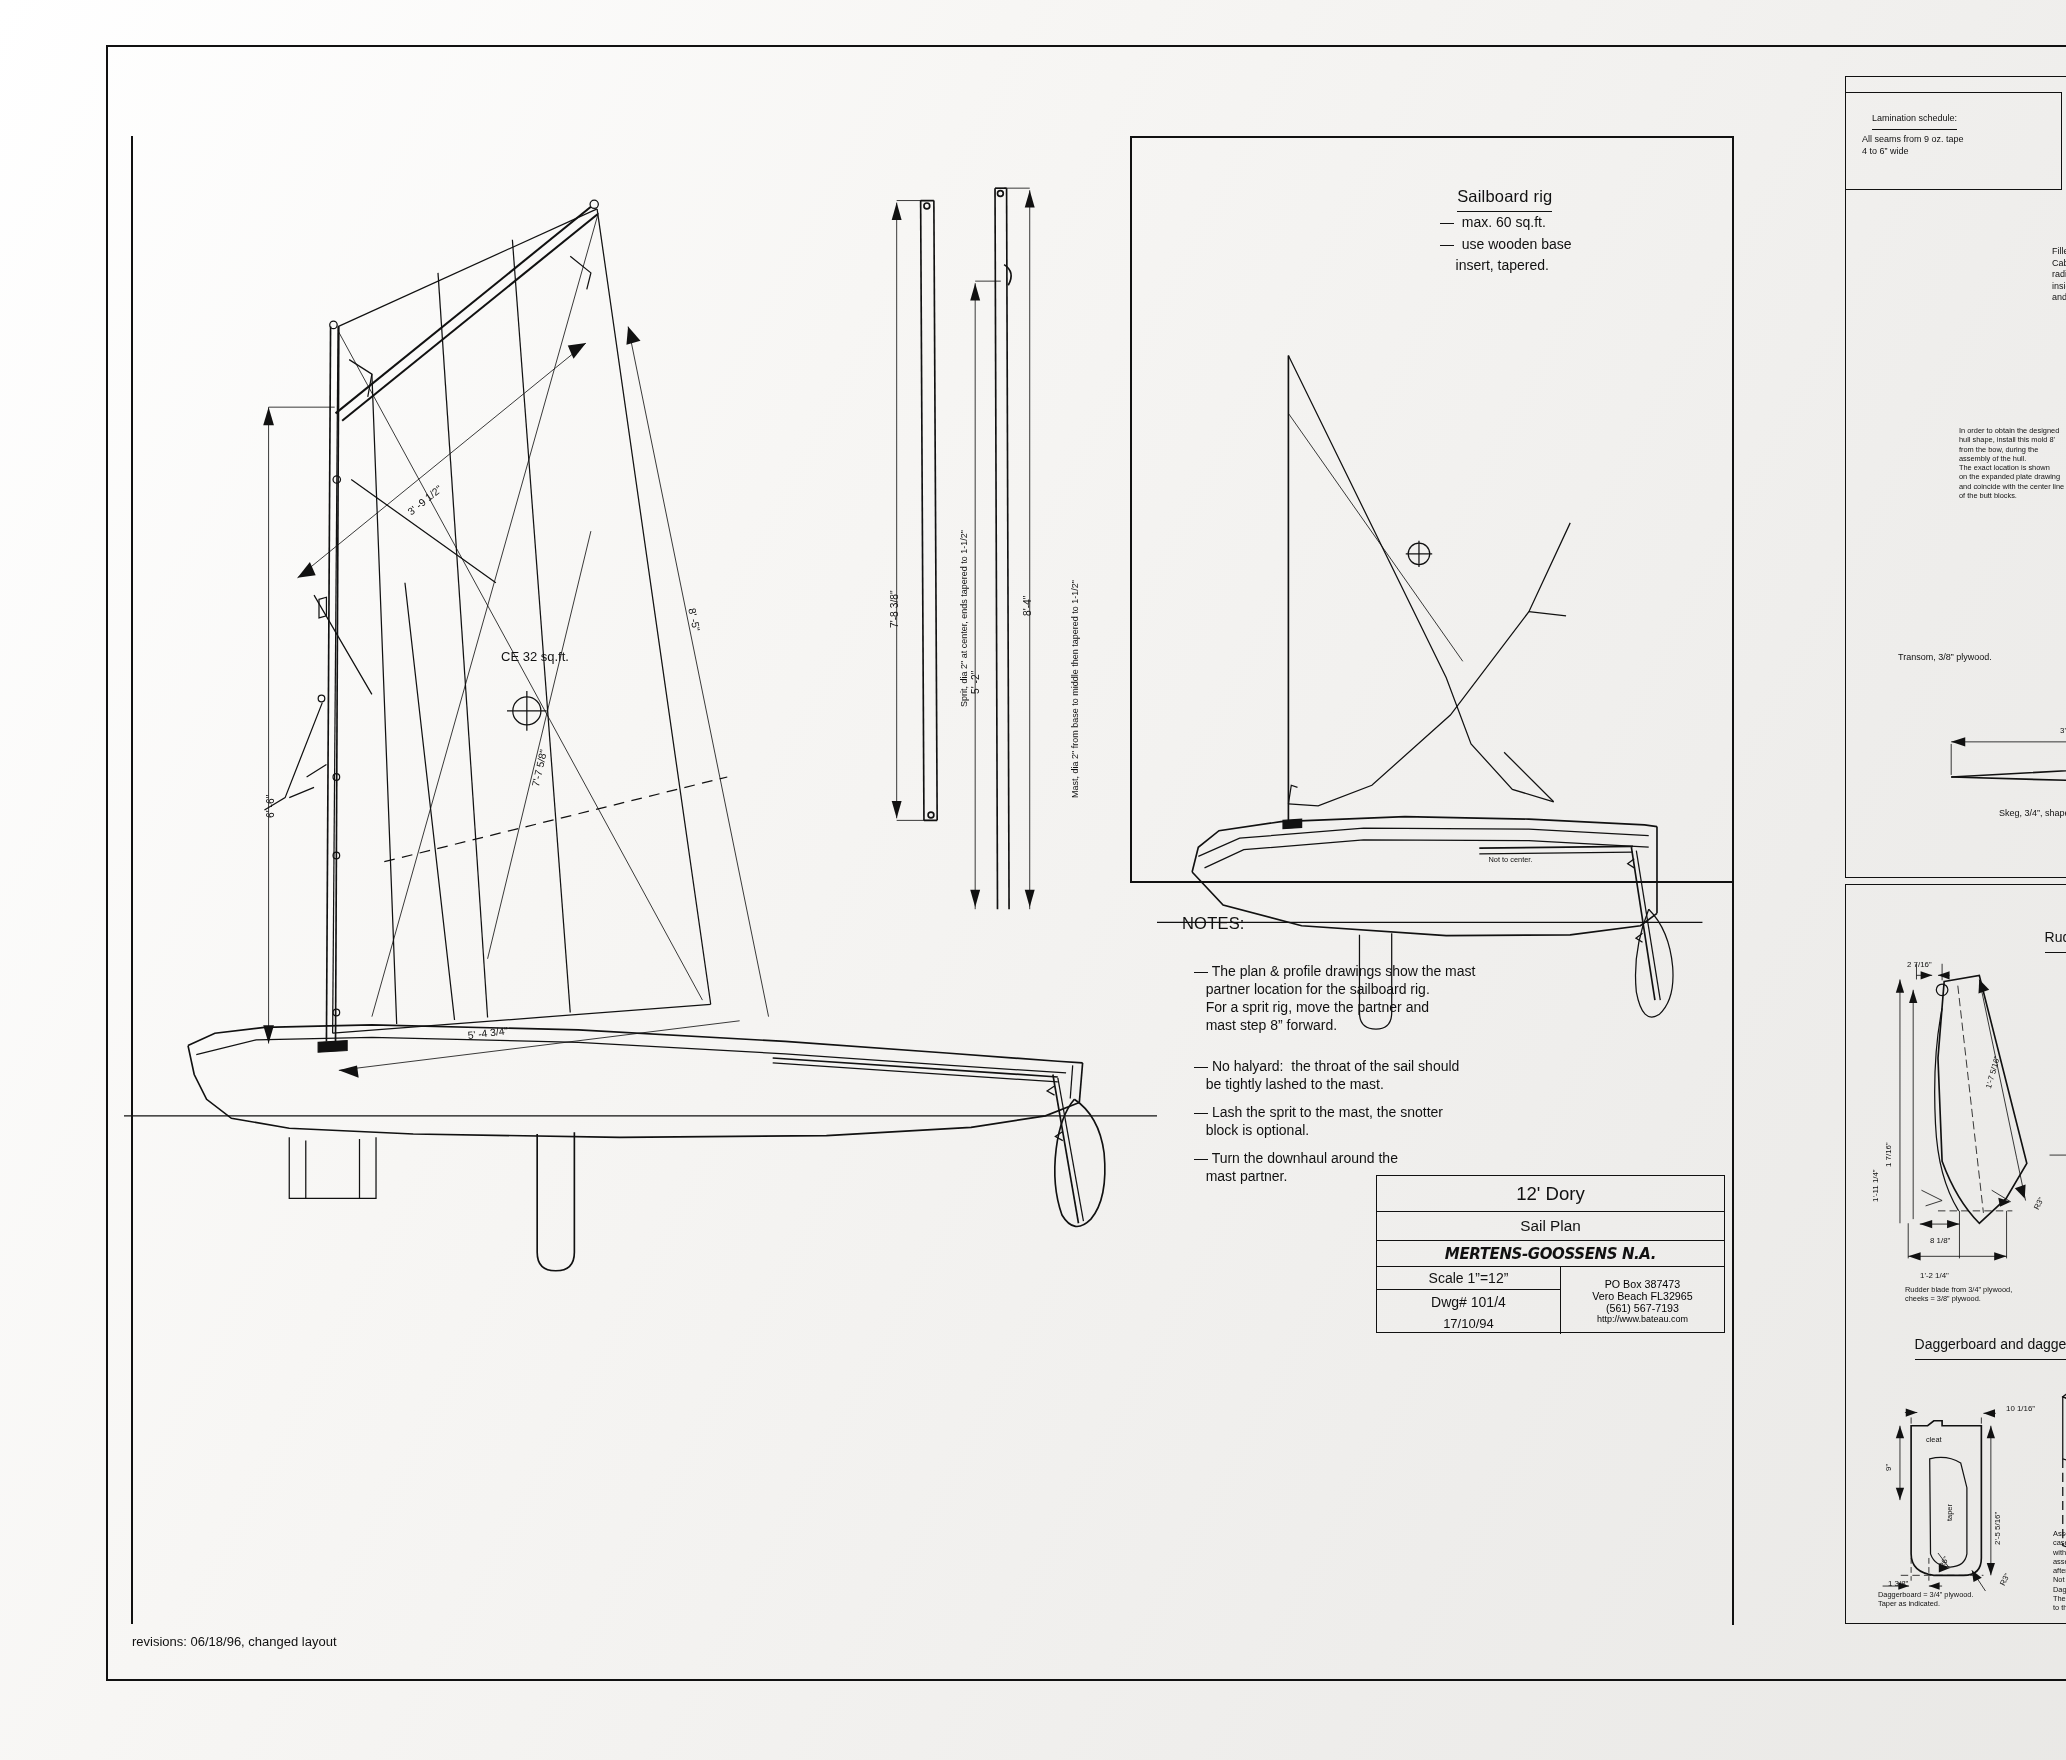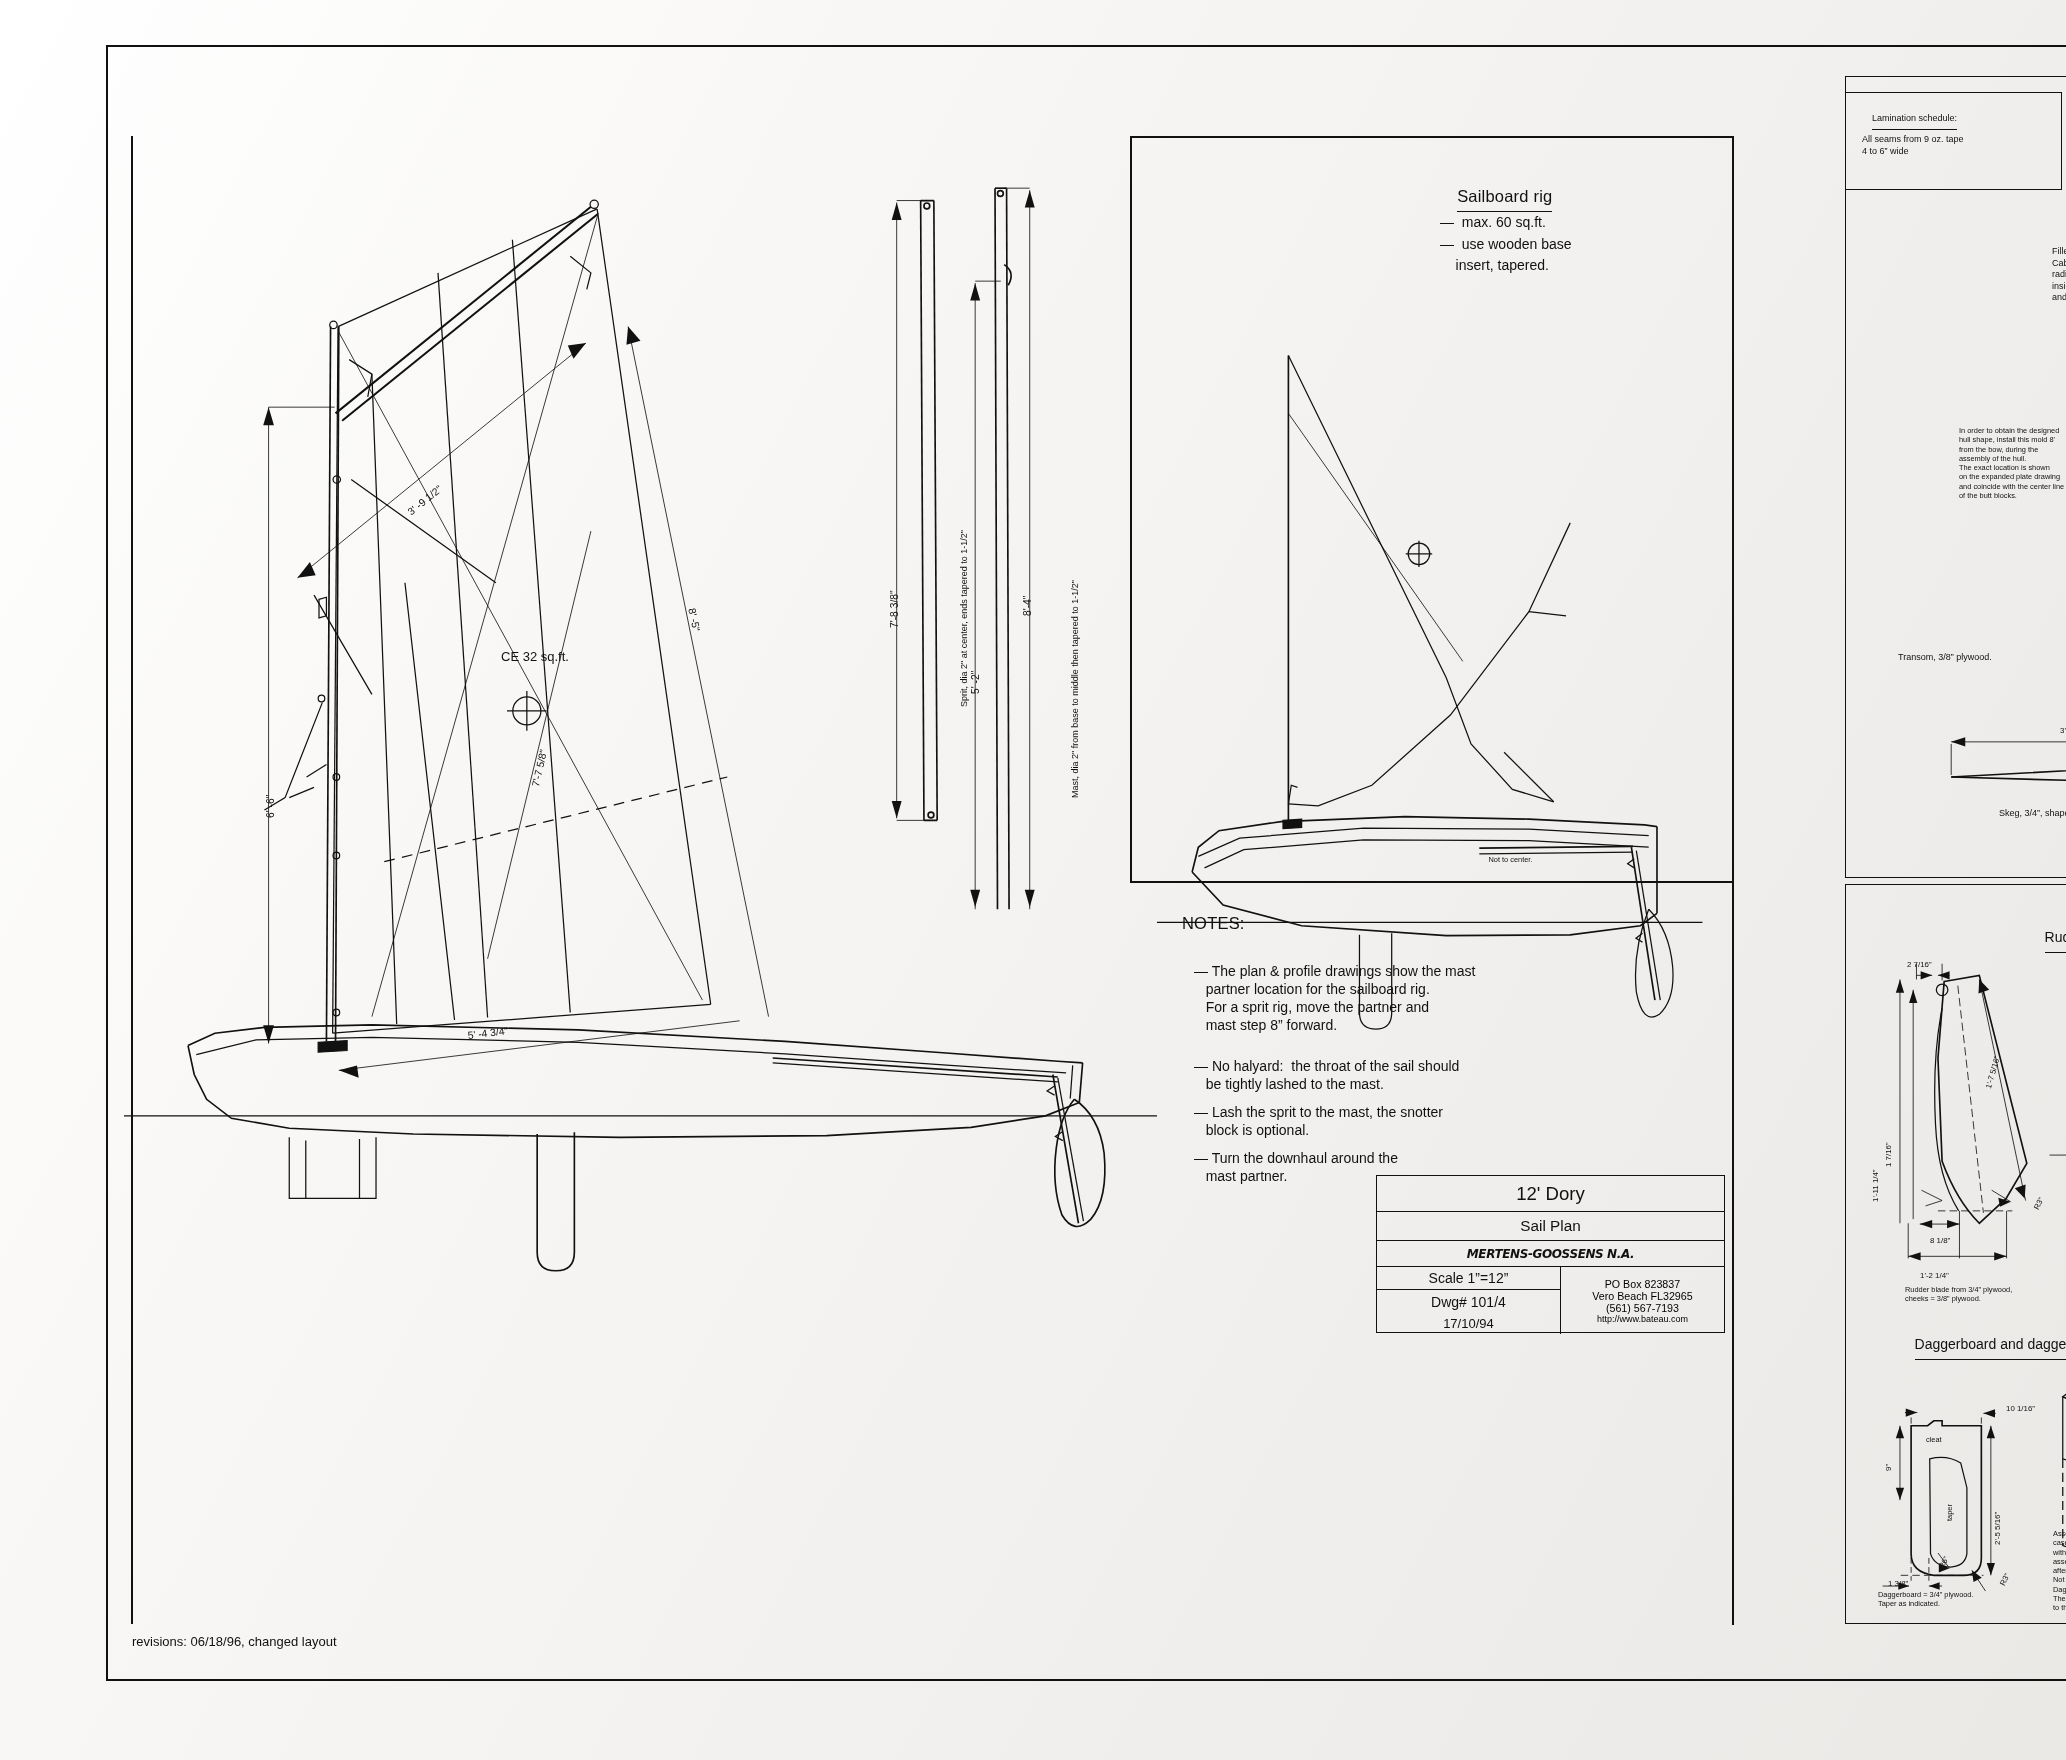--- a/index.html
+++ b/index.html
@@ -255,37 +255,37 @@
   <div class="t hd2" style="left:1194px;top:1150px;">— Turn the downhaul around the
    mast partner.</div>
 
   <div class="tblock" style="left:1376px;top:1175px;width:349px;height:158px;">
     <div class="tb-row" style="height:36px;font-size:18.6px;">
         <span>12' Dory</span>
       </div>
     <div class="tb-row" style="height:29px;font-size:15.3px;">
         <span>Sail Plan</span>
       </div>
-    <div class="tb-row sig" style="height:26px;font-size:12px;">
+    <div class="tb-row sig" style="height:26px;font-size:15px;">
         <span>MERTENS-GOOSSENS N.A.</span>
       </div>
     <div class="tb-split" style="height:67px;">
       <div class="tb-left" style="width:53%;">
         <div class="tb-row" style="height:23px;font-size:14px;">
             <span>Scale  1”=12”</span>
           </div>
         <div class="tb-row" style="height:23px;font-size:14px;border-bottom:none;">
             <span>Dwg#  101/4</span>
           </div>
         <div class="tb-row" style="height:20px;font-size:13px;border-bottom:none;">
             <span>17/10/94</span>
           </div>
       </div>
       <div class="tb-right" style="width:47%;">
-        <div style="font-size:10.7px;">PO Box 823837</div>
+        <div style="font-size:10.7px;">PO Box 387473</div>
         <div style="font-size:10.7px;">Vero Beach FL32965</div>
         <div style="font-size:10.7px;">(561) 567-7193</div>
         <div style="font-size:9px;">http://www.bateau.com</div>
       </div>
     </div>
   </div>
 
   <div class="t sm" style="left:1862px;top:101px;">
     <span class="ul2">Lamination schedule:</span>
   </div>

